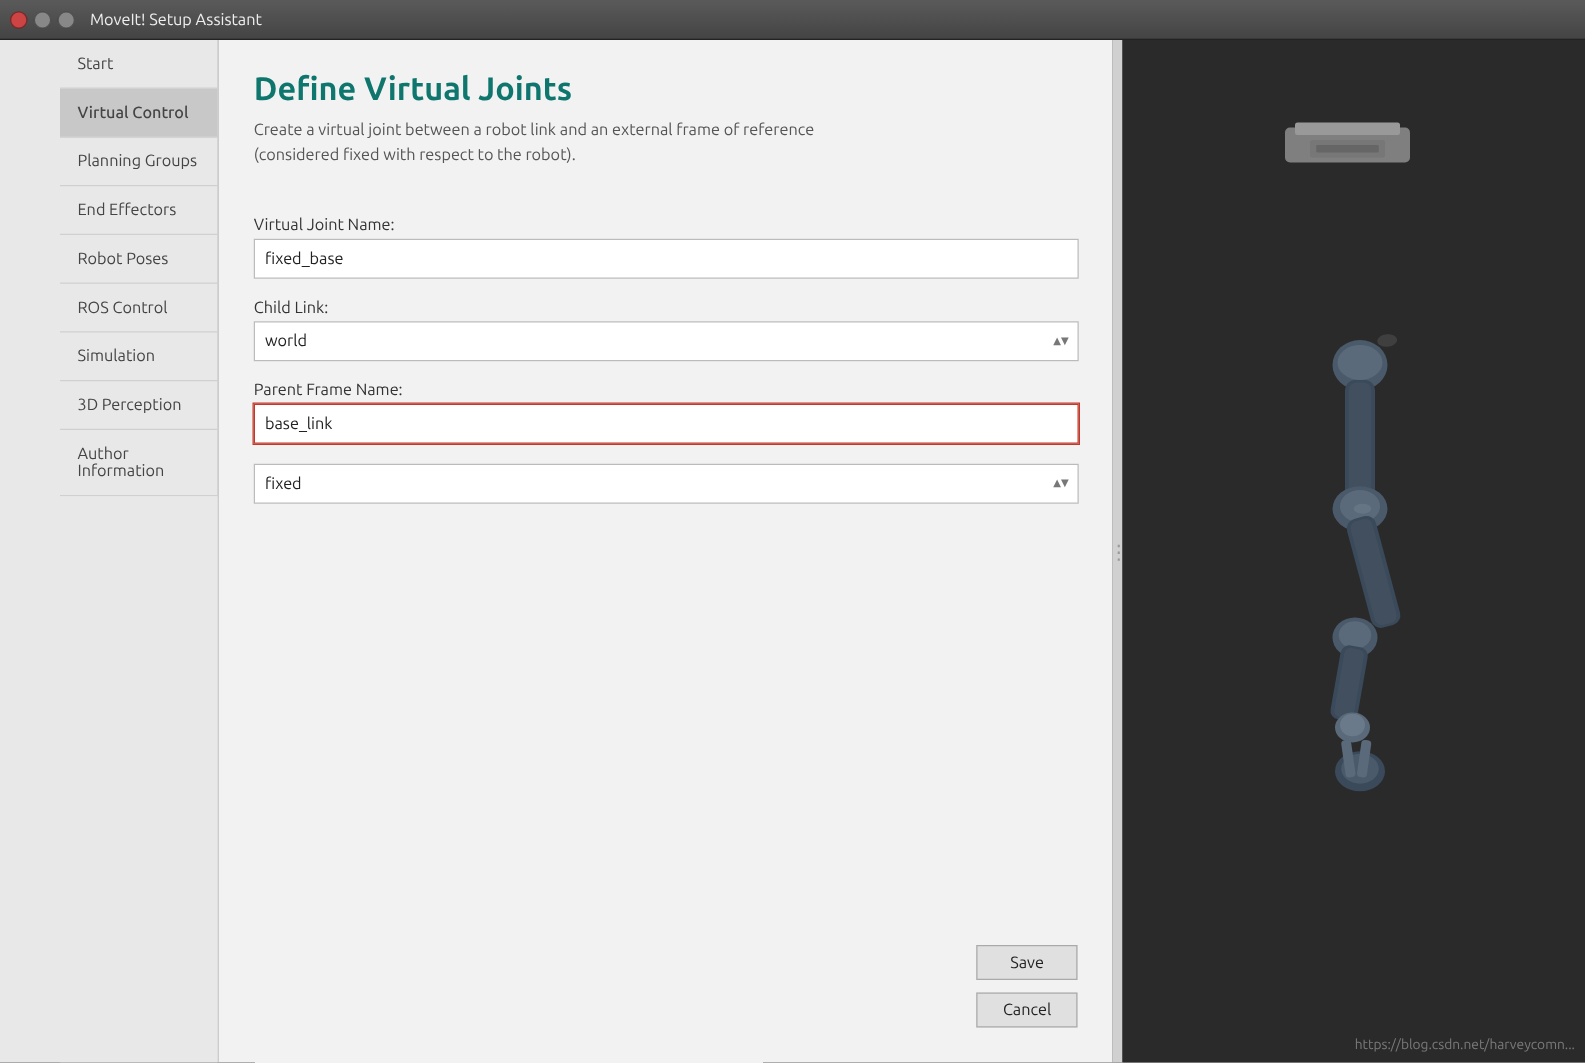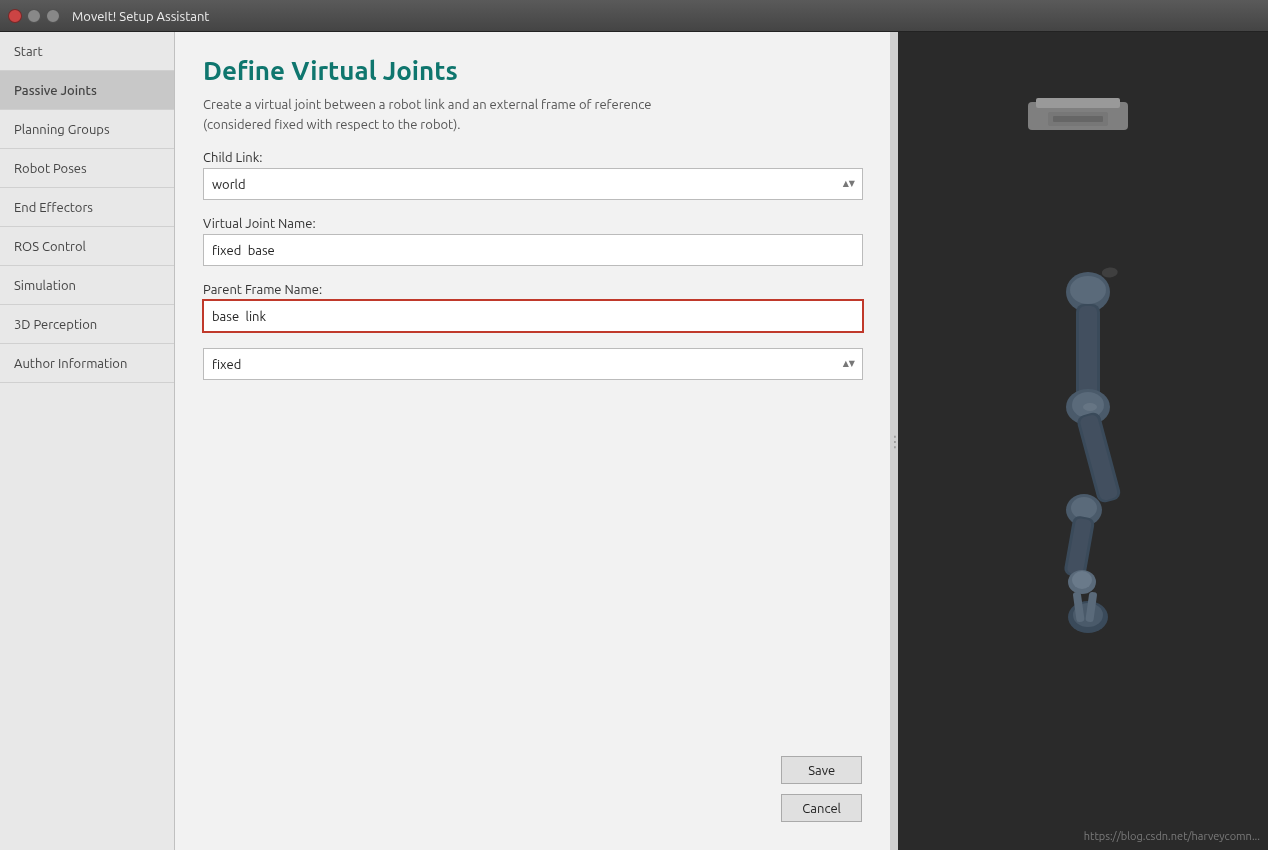--- a/index.html
+++ b/index.html
@@ -51,20 +51,21 @@
     }
 
     
     .sidebar {
       width: 175px;
       background: #e8e8e8;
       border-right: 1px solid #c0c0c0;
       display: flex;
       flex-direction: column;
       flex-shrink: 0;
+      padding-left: 48px;
     }
     .sidebar-item {
       padding: 12px 14px;
       color: #444;
       font-size: 13px;
       cursor: pointer;
       border-bottom: 1px solid #d0d0d0;
       user-select: none;
     }
     .sidebar-item.active {
@@ -88,21 +89,21 @@
     }
     .page-title {
       font-size: 26px;
       font-weight: bold;
       color: #0f766e;
       margin-bottom: 10px;
     }
     .page-description {
       font-size: 13px;
       color: #555;
-      margin-bottom: 16px;
+      margin-bottom: 39px;
       line-height: 1.5;
     }
 
     
     .form-group {
       margin-bottom: 16px;
     }
     .form-label {
       font-size: 13px;
       color: #333;
@@ -232,30 +233,30 @@
   <span class="titlebar-title">MoveIt! Setup Assistant</span>
 </div>
 
 <div class="app-body">
 
   <div class="sidebar">
     <div class="sidebar-item">
       <span>Start</span>
     </div>
     <div class="sidebar-item active">
-      <span>Passive Joints</span>
+      <span>Virtual Control</span>
     </div>
     <div class="sidebar-item">
       <span>Planning Groups</span>
     </div>
     <div class="sidebar-item">
+      <span>End Effectors</span>
+    </div>
+    <div class="sidebar-item">
       <span>Robot Poses</span>
-    </div>
-    <div class="sidebar-item">
-      <span>End Effectors</span>
     </div>
     <div class="sidebar-item">
       <span>ROS Control</span>
     </div>
     <div class="sidebar-item">
       <span>Simulation</span>
     </div>
     <div class="sidebar-item">
       <span>3D Perception</span>
     </div>
@@ -263,33 +264,33 @@
       <span>Author Information</span>
     </div>
     <div class="sidebar-spacer"></div>
   </div>
 
   <div class="main-content">
     <h1 class="page-title">Define Virtual Joints</h1>
     <p class="page-description">
       Create a virtual joint between a robot link and an external frame of reference<br>(considered fixed with respect to the robot).
     </p>
+
+    <div class="form-group">
+      <label class="form-label">Virtual Joint Name:</label>
+      <input class="form-input" type="text" value="fixed_base" style="">
+    </div>
 
     <div class="form-group">
       <label class="form-label">Child Link:</label>
       <div class="select-wrapper">
         <select class="form-select">
           <option>world</option>
         </select>
       </div>
-    </div>
-
-    <div class="form-group">
-      <label class="form-label">Virtual Joint Name:</label>
-      <input class="form-input" type="text" value="fixed_base" style="">
     </div>
 
     <div class="form-group">
       <label class="form-label">Parent Frame Name:</label>
       <input class="form-input active-field" type="text" value="base_link" style="">
     </div>
 
     <div class="form-group">
       <div class="select-wrapper">
         <select class="form-select">

